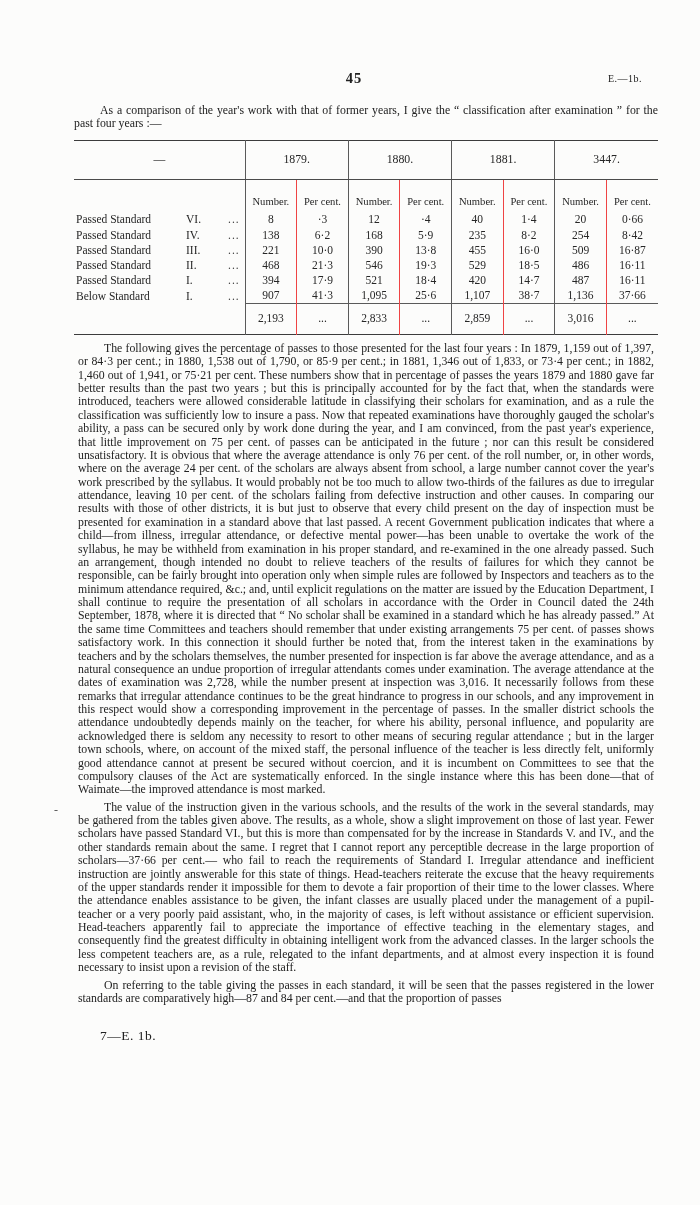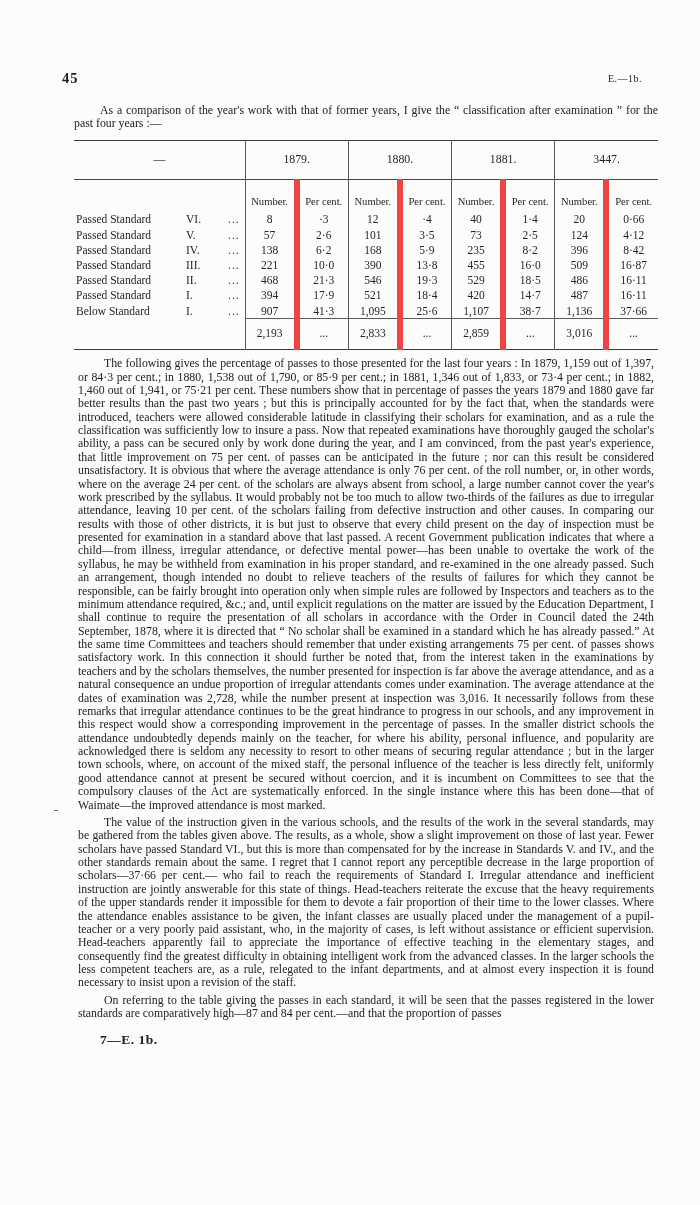--- a/index.html
+++ b/index.html
@@ -10,61 +10,61 @@
     color:#212121;
   }
   .page{
     position:relative;width:700px;height:1205px;overflow:hidden;
     background:#fcfcfb;
   }
   .content{position:absolute;left:74px;top:0;width:584px;}
 
   
   .pagehead{position:absolute;top:70px;left:62px;width:584px;height:20px;}
-  .ph-num{position:absolute;left:0;width:100%;text-align:left;font-size:14.5px;font-weight:bold;letter-spacing:1px;}
+  .ph-num{position:absolute;left:0;width:100%;text-align:center;font-size:14.5px;font-weight:bold;letter-spacing:1px;}
   .ph-ref{position:absolute;right:4px;top:3px;font-size:10px;letter-spacing:.5px;}
 
   
   .intro{
     margin:104px 0 0 0;
     font-size:11.8px;line-height:13.4px;text-align:justify;text-indent:26px;
   }
 
   
   table.cls{
     margin-top:9px;width:584px;border-collapse:collapse;table-layout:fixed;
     border-top:1.5px solid #3c3c3c;border-bottom:1.5px solid #3c3c3c;
     font-size:11.5px;color:#262626;
   }
   col.lblcol{width:171px;}
   col.numcol{width:51.6px;}
   tr.yr th{height:38px;font-weight:normal;font-size:11.8px;border-bottom:1px solid #4a4a4a;vertical-align:middle;}
   tr.sub th{height:27px;font-weight:normal;font-size:10.6px;vertical-align:bottom;padding-bottom:5px;}
   td,th{padding:0;text-align:center;}
   .gb{border-left:1px solid #5a5a5a;margin-top:44px;}      
-  .lb{border-left:6px solid #ef4444;margin-top:16px;}      
+  .lb{border-left:1px solid #ef4444;margin-top:16px;}      
   td.lbl,th.lblh{text-align:left;border-right:1px solid #5a5a5a;}
   tbody td{height:15.2px;vertical-align:middle;}
   td.lbl .lt{display:inline-block;width:110px;padding-left:2px;}
   td.lbl .rn{display:inline-block;width:26px;}
   td.lbl .dots{display:inline-block;margin-left:16px;color:#444;letter-spacing:1px;}
   tfoot td{padding:8px 0 10px;}
   tfoot td.t{border-top:1px solid #5a5a5a;}
   tr.yr th.lblh{text-align:center;}
   .corner-dash{font-size:13px;letter-spacing:0;}
 
   
   .bodytext{margin-top:7px;}
   .bodytext p{
     margin:4px;font-size:11.8px;line-height:13.38px;
     text-align:justify;text-indent:26px;color:#222;
   }
 
   
-  .sig{margin:11px 0 0 26px;font-size:13.5px;font-weight:bold;letter-spacing:.5px;}
+  .sig{margin:23px 0 0 26px;font-size:13.5px;font-weight:normal;letter-spacing:.5px;}
 
   
   .artifact{position:absolute;left:54px;top:803px;font-size:12px;color:#555;}
 </style>
 </head>
 <body>
 
 <div class="page">
 
   <div class="pagehead">
@@ -114,39 +114,28 @@
           <td>8</td>
           <td class="lb">·3</td>
           <td class="gb">12</td>
           <td class="lb">·4</td>
           <td class="gb">40</td>
           <td class="lb">1·4</td>
           <td class="gb">20</td>
           <td class="lb">0·66</td>
         </tr>
         <tr>
-          <td class="lbl"><span class="lt">Passed Standard</span><span class="rn">V.</span><span class="dots">...</span></td>
-          <td>57</td>
-          <td class="lb">2·6</td>
-          <td class="gb">101</td>
-          <td class="lb">3·5</td>
-          <td class="gb">73</td>
-          <td class="lb">2·5</td>
-          <td class="gb">124</td>
-          <td class="lb">4·12</td>
-        </tr>
-        <tr>
           <td class="lbl"><span class="lt">Passed Standard</span><span class="rn">IV.</span><span class="dots">...</span></td>
           <td>138</td>
           <td class="lb">6·2</td>
           <td class="gb">168</td>
           <td class="lb">5·9</td>
           <td class="gb">235</td>
           <td class="lb">8·2</td>
-          <td class="gb">396</td>
+          <td class="gb">254</td>
           <td class="lb">8·42</td>
         </tr>
         <tr>
           <td class="lbl"><span class="lt">Passed Standard</span><span class="rn">III.</span><span class="dots">...</span></td>
           <td>221</td>
           <td class="lb">10·0</td>
           <td class="gb">390</td>
           <td class="lb">13·8</td>
           <td class="gb">455</td>
           <td class="lb">16·0</td>

